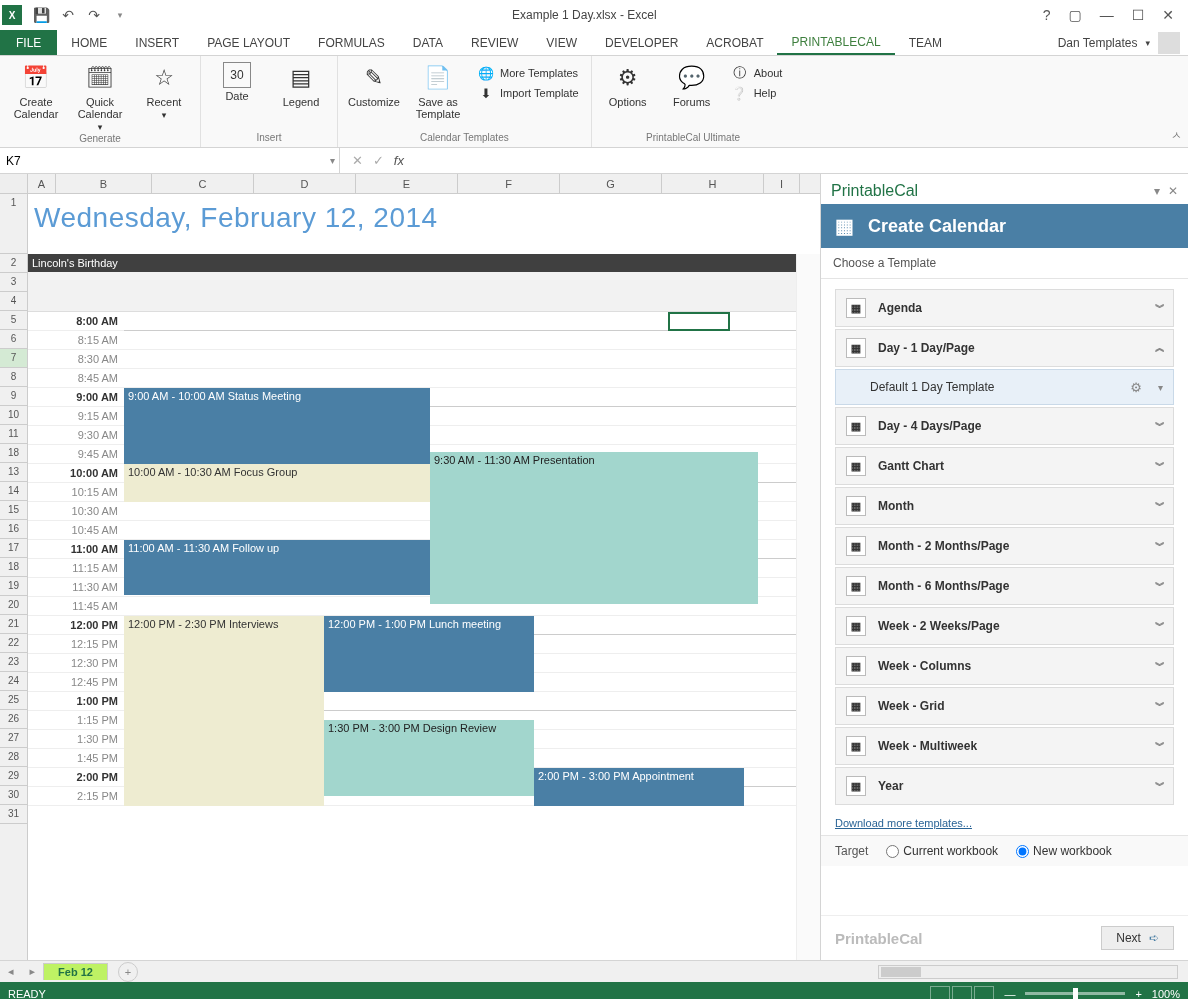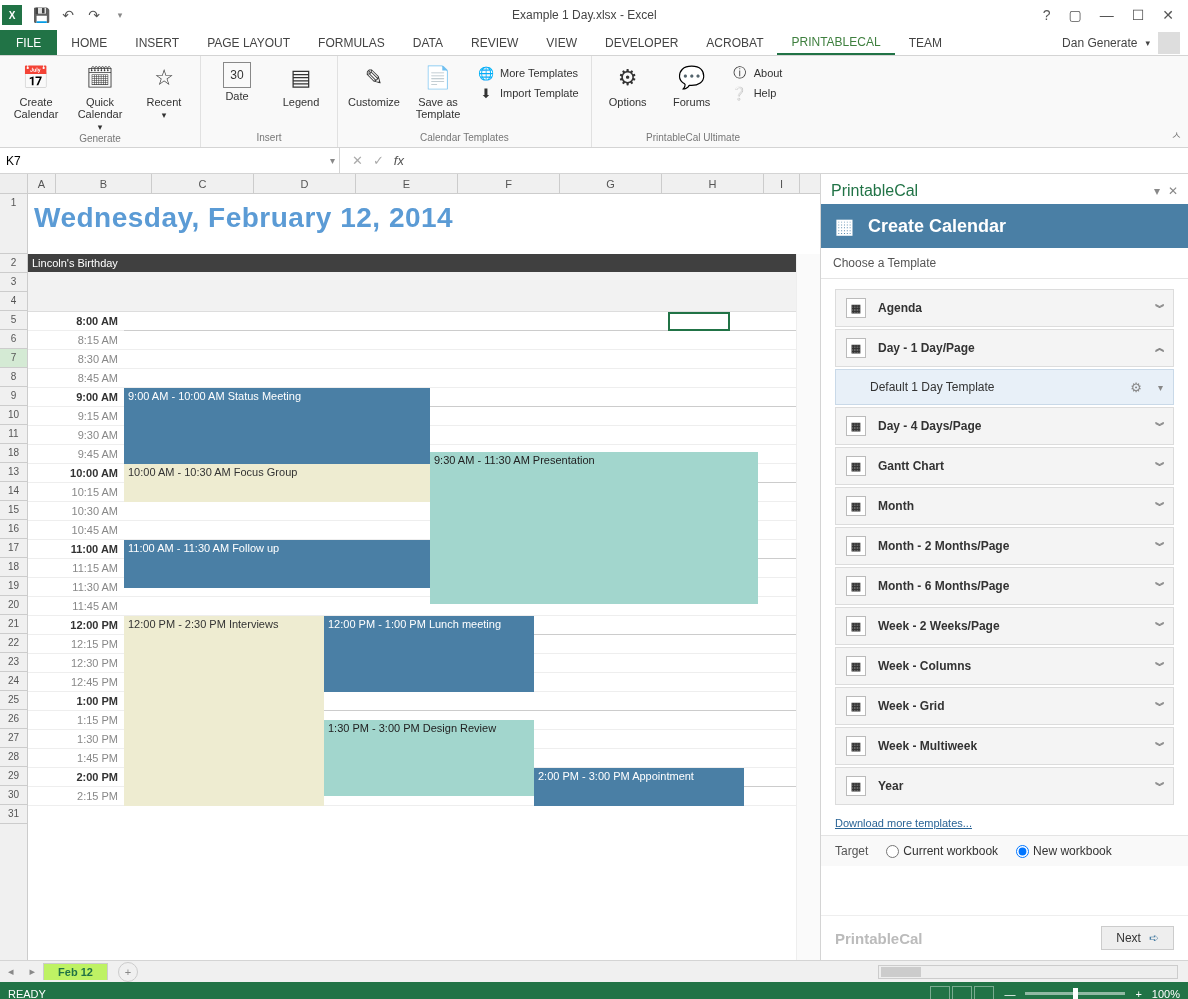--- a/index.html
+++ b/index.html
@@ -50,21 +50,21 @@
 .main { display: flex; height: 786px; }
 .sheet-area { flex: 1; display: flex; flex-direction: column; min-width: 0; }
 .colheaders { height: 20px; display: flex; background: #f0f0f0; border-bottom: 1px solid #ccc; }
 .corner { width: 28px; border-right: 1px solid #ccc; background: #eee; }
 .colh { border-right: 1px solid #ccc; text-align: center; font-size: 11px; color: #555; line-height: 20px; }
 .grid-body { flex: 1; display: flex; overflow: hidden; }
 .rowheaders { width: 28px; background: #f0f0f0; border-right: 1px solid #ccc; }
 .rowh { height: 19px; border-bottom: 1px solid #ccc; font-size: 10px; color: #555; text-align: center; line-height: 18px; }
 .rowh.sel { background: #d4ead4; }
 .canvas { flex: 1; position: relative; background: #fff; }
-.datecell { position: absolute; left: 6px; top: 8px; font-size: 28px; color: #5b9bd5; font-weight: 700; letter-spacing: 0.5px;}
+.datecell { position: absolute; left: 6px; top: 8px; font-size: 28px; color: #5b9bd5; font-weight: 400; letter-spacing: 0.5px;}
 .allday-row { position: absolute; left: 0; top: 60px; height: 18px; right: 24px; background: #404040; color: #fff; font-size: 11px; padding-left: 4px; line-height: 18px; }
 .allday-gap { position:absolute; left:0; top:78px; height:40px; right:24px; background:#f2f2f2; border-bottom:1px solid #ddd;}
 .time-col { position: absolute; left: 0; top: 118px; width: 96px; }
 .time-slot { height: 19px; border-bottom: 1px solid #eee; text-align: right; padding-right: 6px; font-size: 11px; color: #888; line-height: 18px;}
 .time-slot.bold { color: #333; font-weight: bold; }
 .event-area { position: absolute; left: 96px; top: 118px; right: 24px; }
 .hline { position: absolute; left: 0; right: 0; border-bottom: 1px solid #eee; }
 .hline.hour { border-bottom: 1px solid #ccc; }
 .event-block { position: absolute; font-size: 11px; padding: 2px 4px; color: #fff; overflow: hidden; }
 .ev-blue { background: #4a7fa5; }
@@ -140,21 +140,21 @@
       <div class="menu-tab">FORMULAS</div>
       <div class="menu-tab">DATA</div>
       <div class="menu-tab">REVIEW</div>
       <div class="menu-tab">VIEW</div>
       <div class="menu-tab">DEVELOPER</div>
       <div class="menu-tab">ACROBAT</div>
       <div class="menu-tab active">PRINTABLECAL</div>
       <div class="menu-tab">TEAM</div>
     </div>
   <div class="user-area">
-    <span>Dan Generate</span>
+    <span>Dan Templates</span>
     <span style="font-size:9px;">▾</span>
     <div class="avatar"></div>
   </div>
 </div>
 
 <div class="ribbon">
   <div class="ribbon-group">
     <div class="group-body">
       <div class="big-btn">
         <div class="icn">📅</div>
@@ -354,21 +354,21 @@
             <div class="hline" style="top: 379px;"></div>
             <div class="hline hour" style="top: 398px;"></div>
             <div class="hline" style="top: 417px;"></div>
             <div class="hline" style="top: 436px;"></div>
             <div class="hline" style="top: 455px;"></div>
             <div class="hline hour" style="top: 474px;"></div>
             <div class="hline" style="top: 493px;"></div>
             <div class="event-block ev-blue" style="top: 76px; left: 0px; width: 306px; height: 76px;">9:00 AM - 10:00 AM Status Meeting</div>
             <div class="event-block ev-teal" style="top: 114px; left: 306px; width: 328px; height: 152px; margin-top: 26px;">9:30 AM - 11:30 AM Presentation</div>
             <div class="event-block ev-cream" style="top: 152px; left: 0px; width: 306px; height: 38px;">10:00 AM - 10:30 AM Focus Group</div>
-            <div class="event-block ev-blue" style="top: 228px; left: 0px; width: 306px; height: 48px;">11:00 AM - 11:30 AM Follow up</div>
+            <div class="event-block ev-blue" style="top: 228px; left: 0px; width: 306px; height: 55px;">11:00 AM - 11:30 AM Follow up</div>
             <div class="event-block ev-cream" style="top: 304px; left: 0px; width: 200px; height: 190px;">12:00 PM - 2:30 PM Interviews</div>
             <div class="event-block ev-blue" style="top: 304px; left: 200px; width: 210px; height: 76px;">12:00 PM - 1:00 PM Lunch meeting</div>
             <div class="event-block ev-teal" style="top: 408px; left: 200px; width: 210px; height: 76px;">1:30 PM - 3:00 PM Design Review</div>
             <div class="event-block ev-blue" style="top: 456px; left: 410px; width: 210px; height: 38px;">2:00 PM - 3:00 PM Appointment</div>
           </div>
         <div class="right-strip"></div>
         <div class="sel-cell" style="left:640px; top:118px;"></div>
       </div>
     </div>
   </div>

